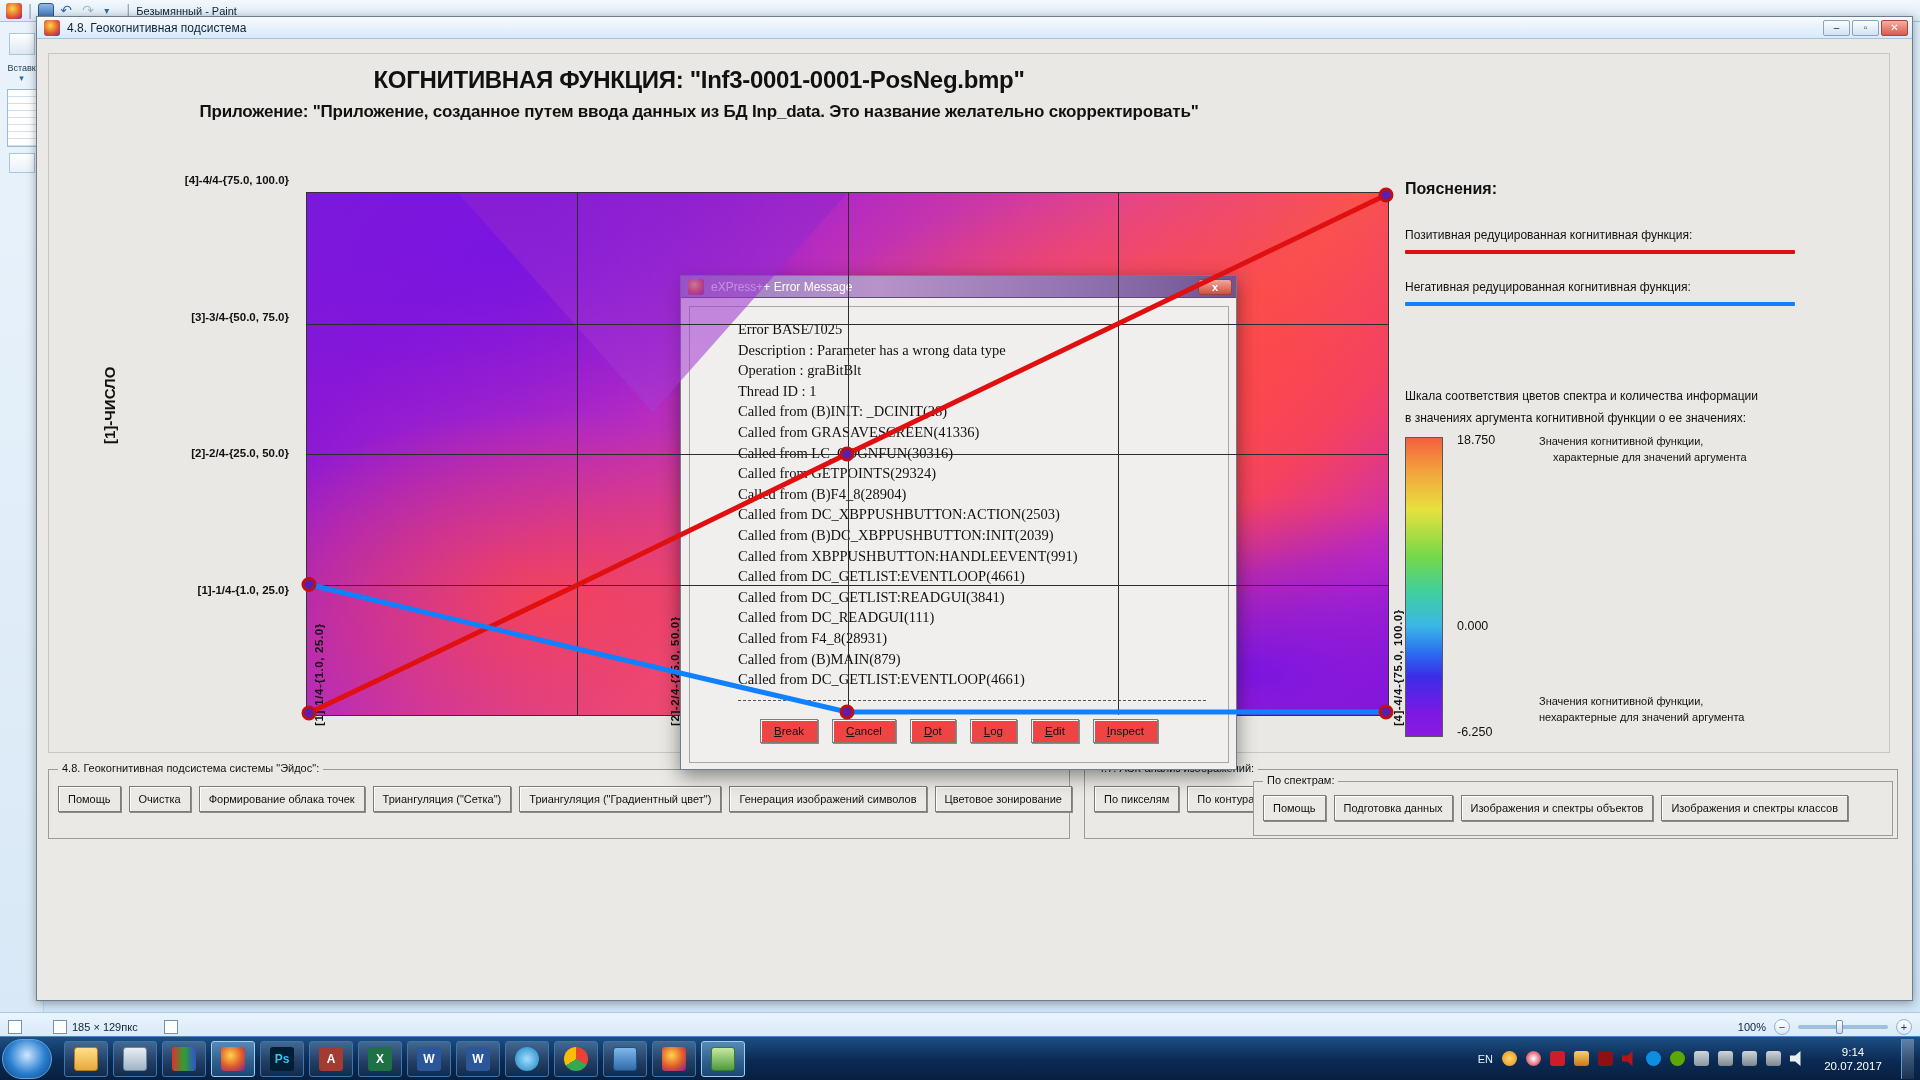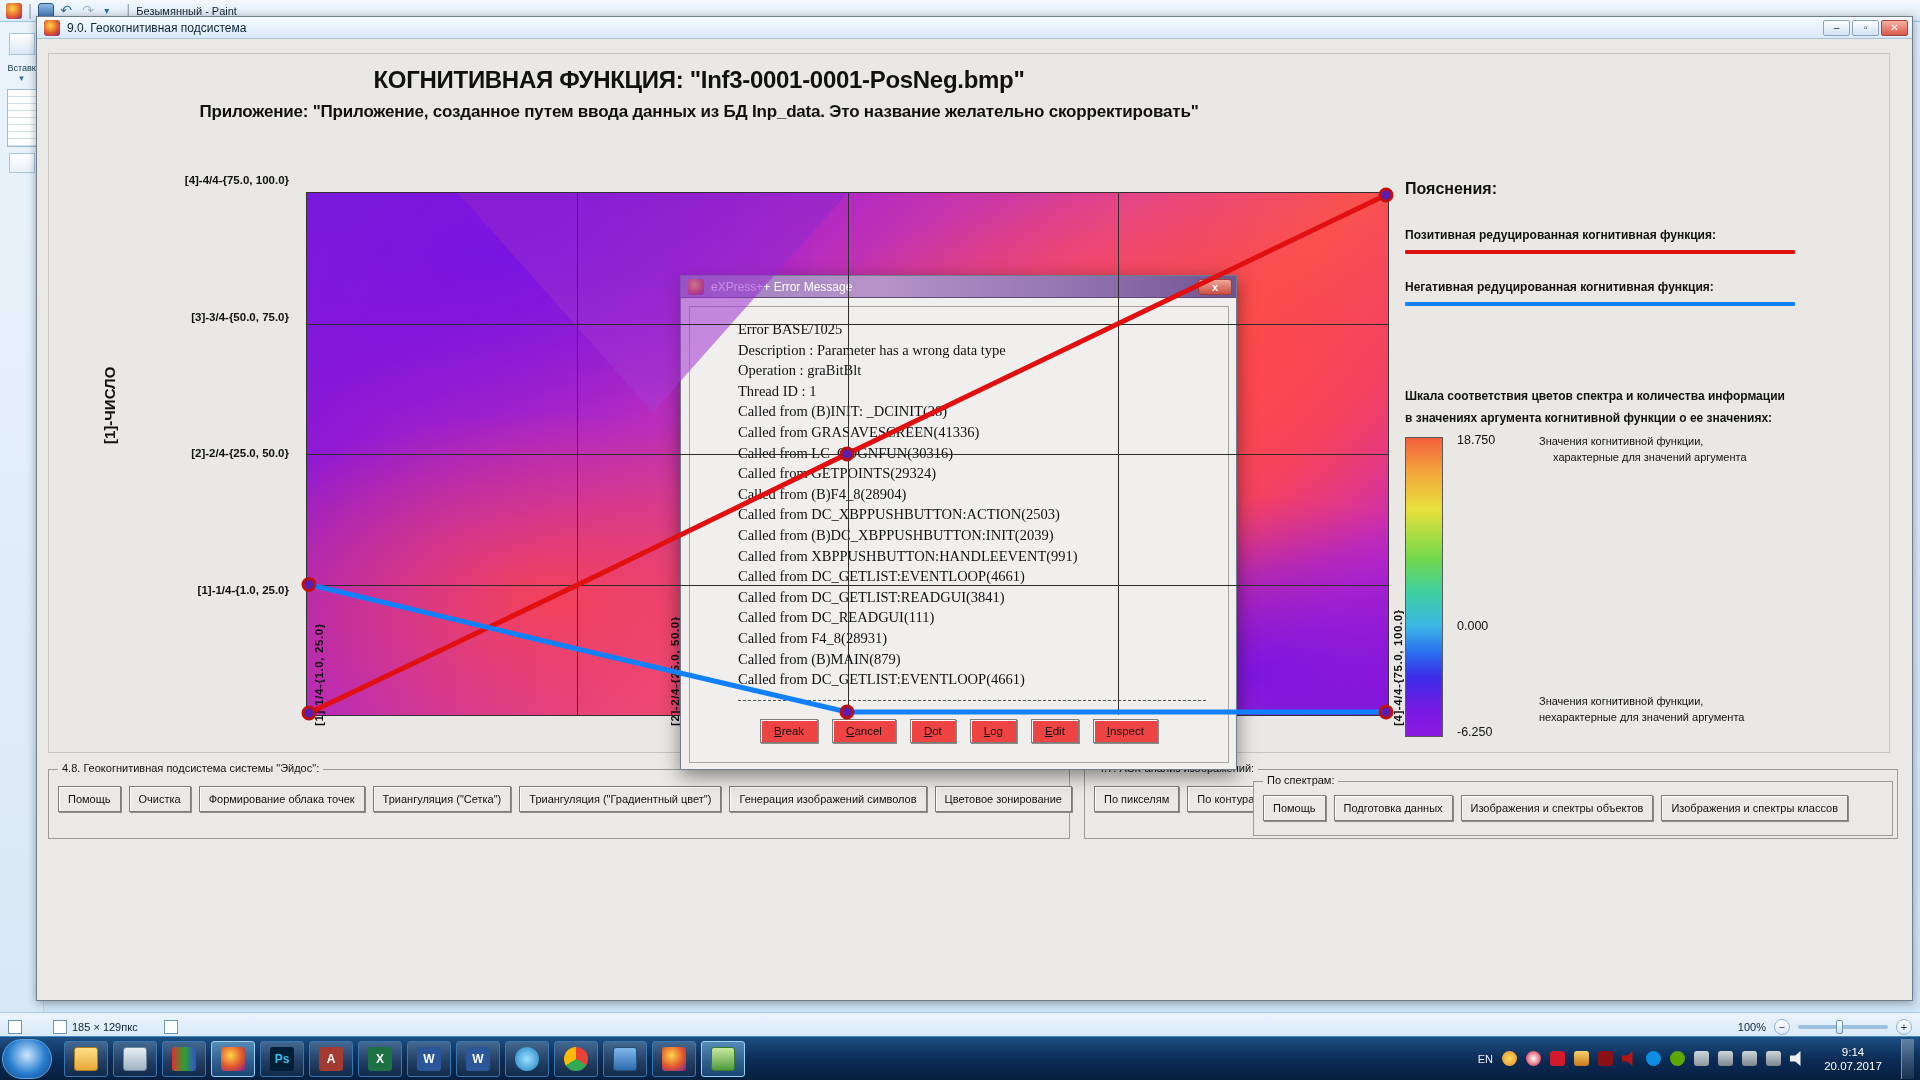--- a/index.html
+++ b/index.html
@@ -84,21 +84,21 @@
 
   .axlab { position:absolute; font-size:11.5px; font-weight:bold; color:#111; white-space:nowrap;}
   .axlab.y { text-align:right; }
   .axlab.x { transform-origin:0 0; transform:rotate(-90deg); letter-spacing:.6px;}
   #ylabel { position:absolute; left:52px; top:390px; font-size:15px; font-weight:bold;
      color:#111; transform:rotate(-90deg); transform-origin:0 0; white-space:nowrap;}
 
   
   #legend { position:absolute; left:1356px; top:126px; width:480px; }
   #legend h3 { font-size:16px; font-weight:bold; color:#111; margin-bottom:30px;}
-  .lg-cap { font-size:12px; font-weight:bold; color:#111; margin-bottom:8px;}
+  .lg-cap { font-size:12px; font-weight:normal; color:#111; margin-bottom:8px;}
   .lg-bar { height:4px; width:390px; margin-bottom:26px; border-radius:1px;}
 
   #scale-wrap { position:absolute; left:1356px; top:335px; width:500px; }
   #scale-row { display:flex; margin-top:12px; }
   #scale-bar { width:38px; height:300px; border:1px solid #5a5a5a;
      background:linear-gradient(#f4603e 0%, #f3a23c 11%, #e8e13d 24%, #74d84a 40%,
        #3ecfa0 52%, #3bb7e6 63%, #2a6ff0 72%, #3b2de8 80%, #7a19e2 92%, #8b1ae0 100%);}
   #scale-ticks { width:96px; position:relative; font-size:12.5px; color:#111; }
   .stick { position:absolute; left:14px; }
   #scale-desc { position:relative; flex:1; font-size:11px; color:#111; line-height:16px;}
@@ -196,21 +196,21 @@
           <span id="zthumb"></span>
         </span>
       <span class="zbtn">+</span>
     </div>
   </div>
 </div>
 
 <div id="app-window">
   <div id="app-titlebar">
     <span class="paint-qicon" style="background:radial-gradient(circle at 40% 35%,#ffd54a,#e0572c 55%,#7a1f9c)"></span>
-    <span id="app-title">9.0. Геокогнитивная подсистема</span>
+    <span id="app-title">4.8. Геокогнитивная подсистема</span>
     <span id="app-win-btns">
       <span class="wbtn">–</span>
       <span class="wbtn">▫</span>
       <span class="wbtn close">✕</span>
     </span>
   </div>
 
   <div id="app-body">
 
     <div id="chart-canvas">

